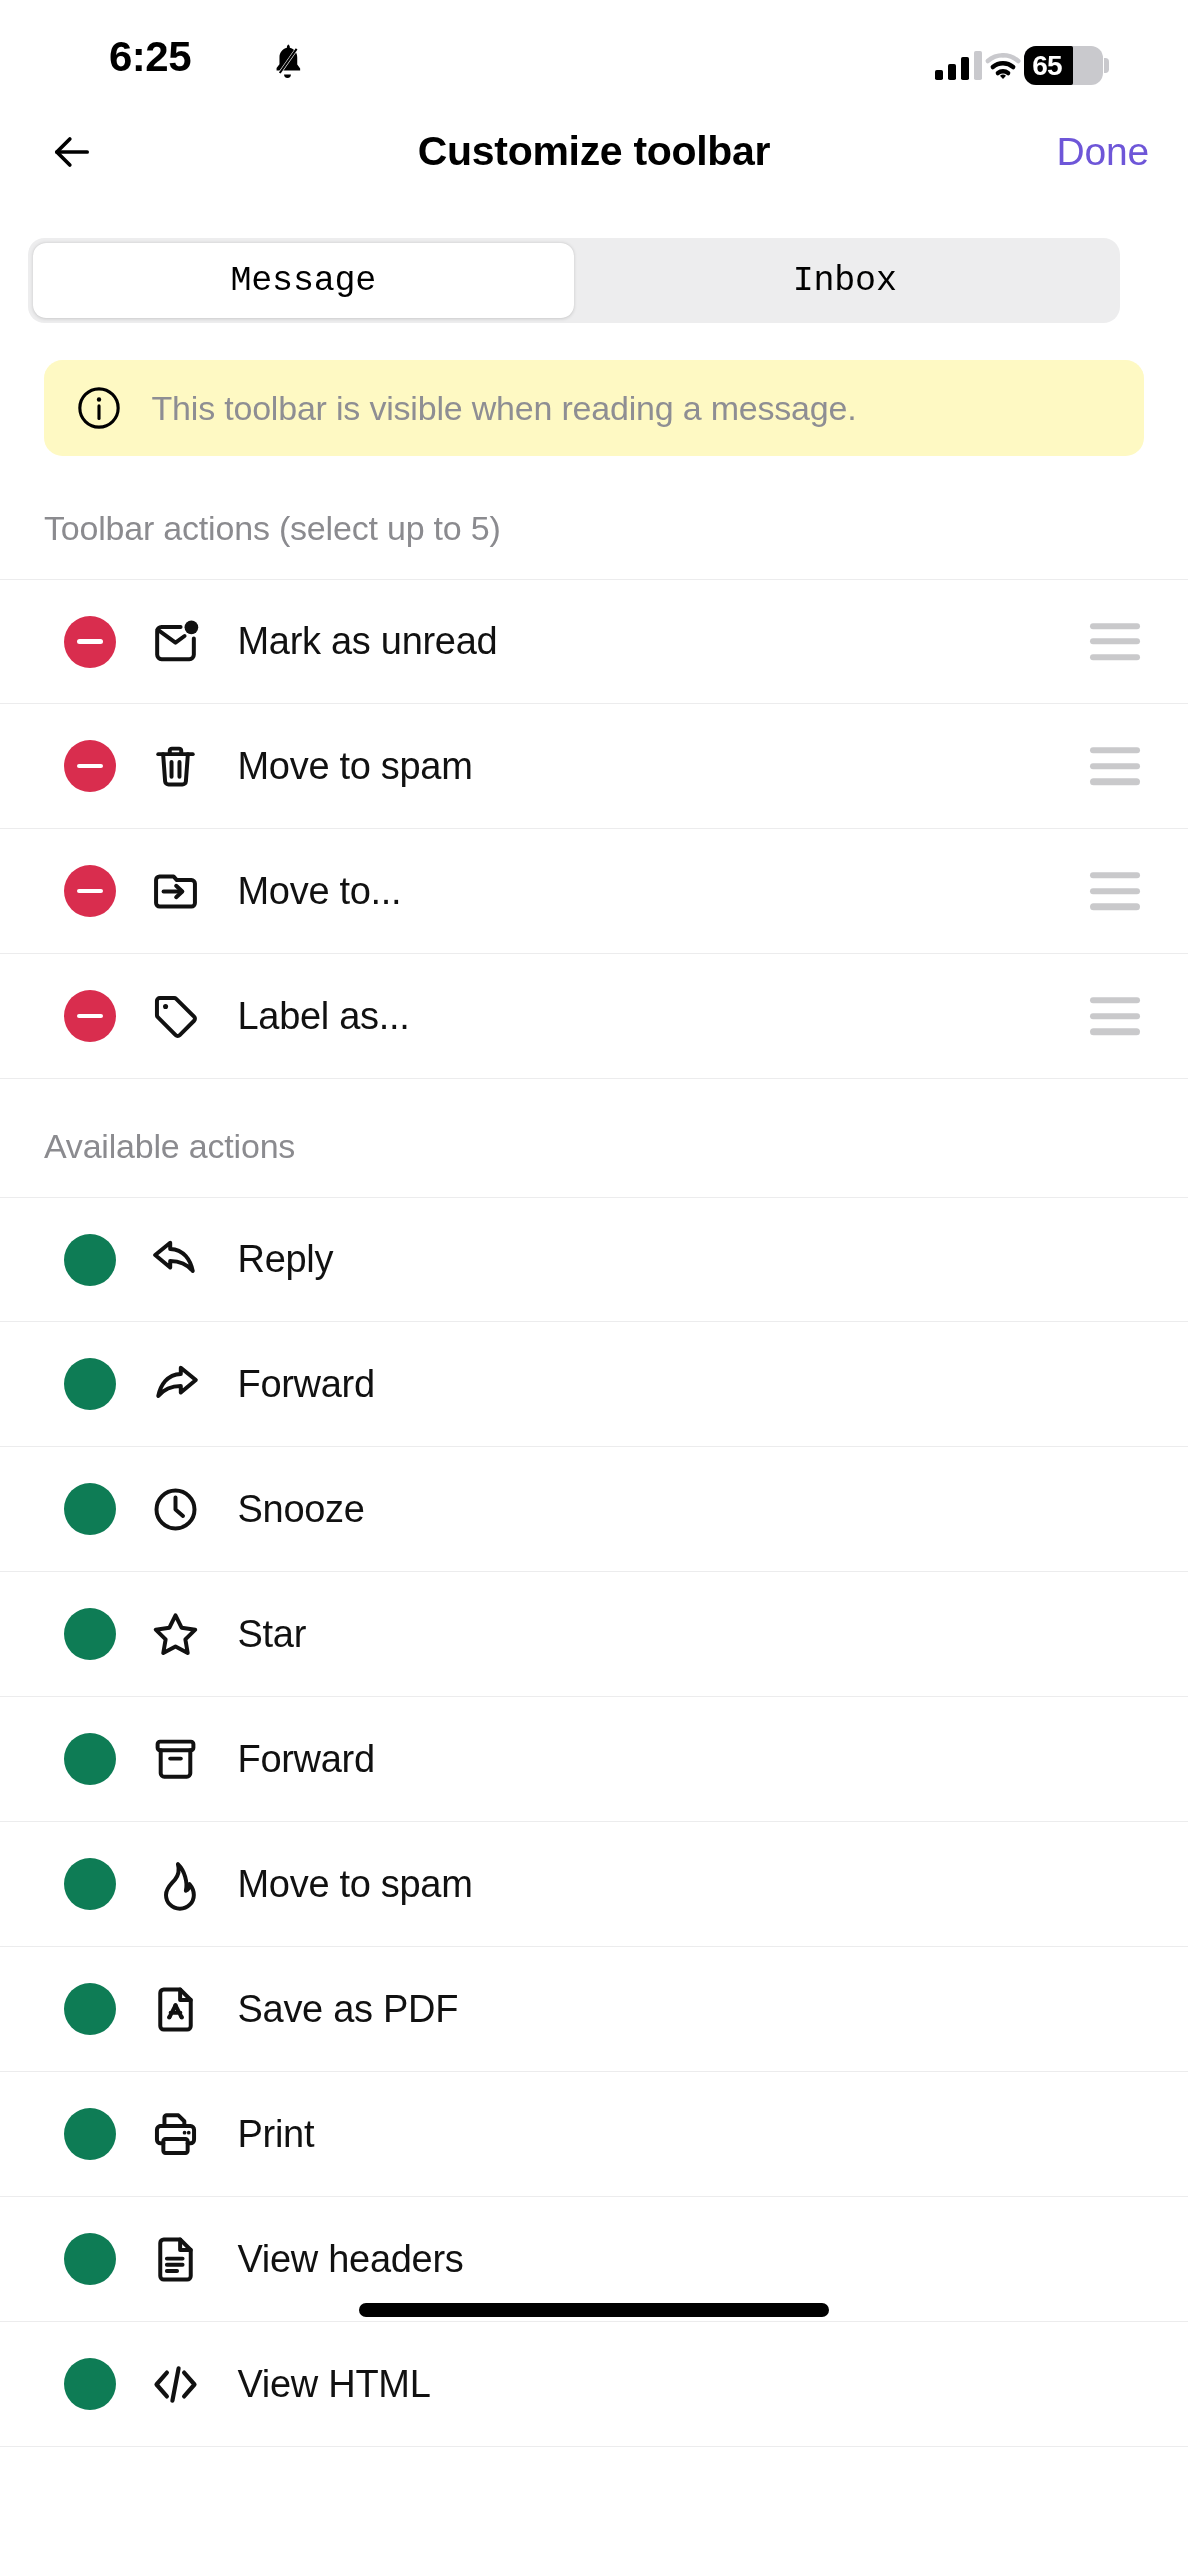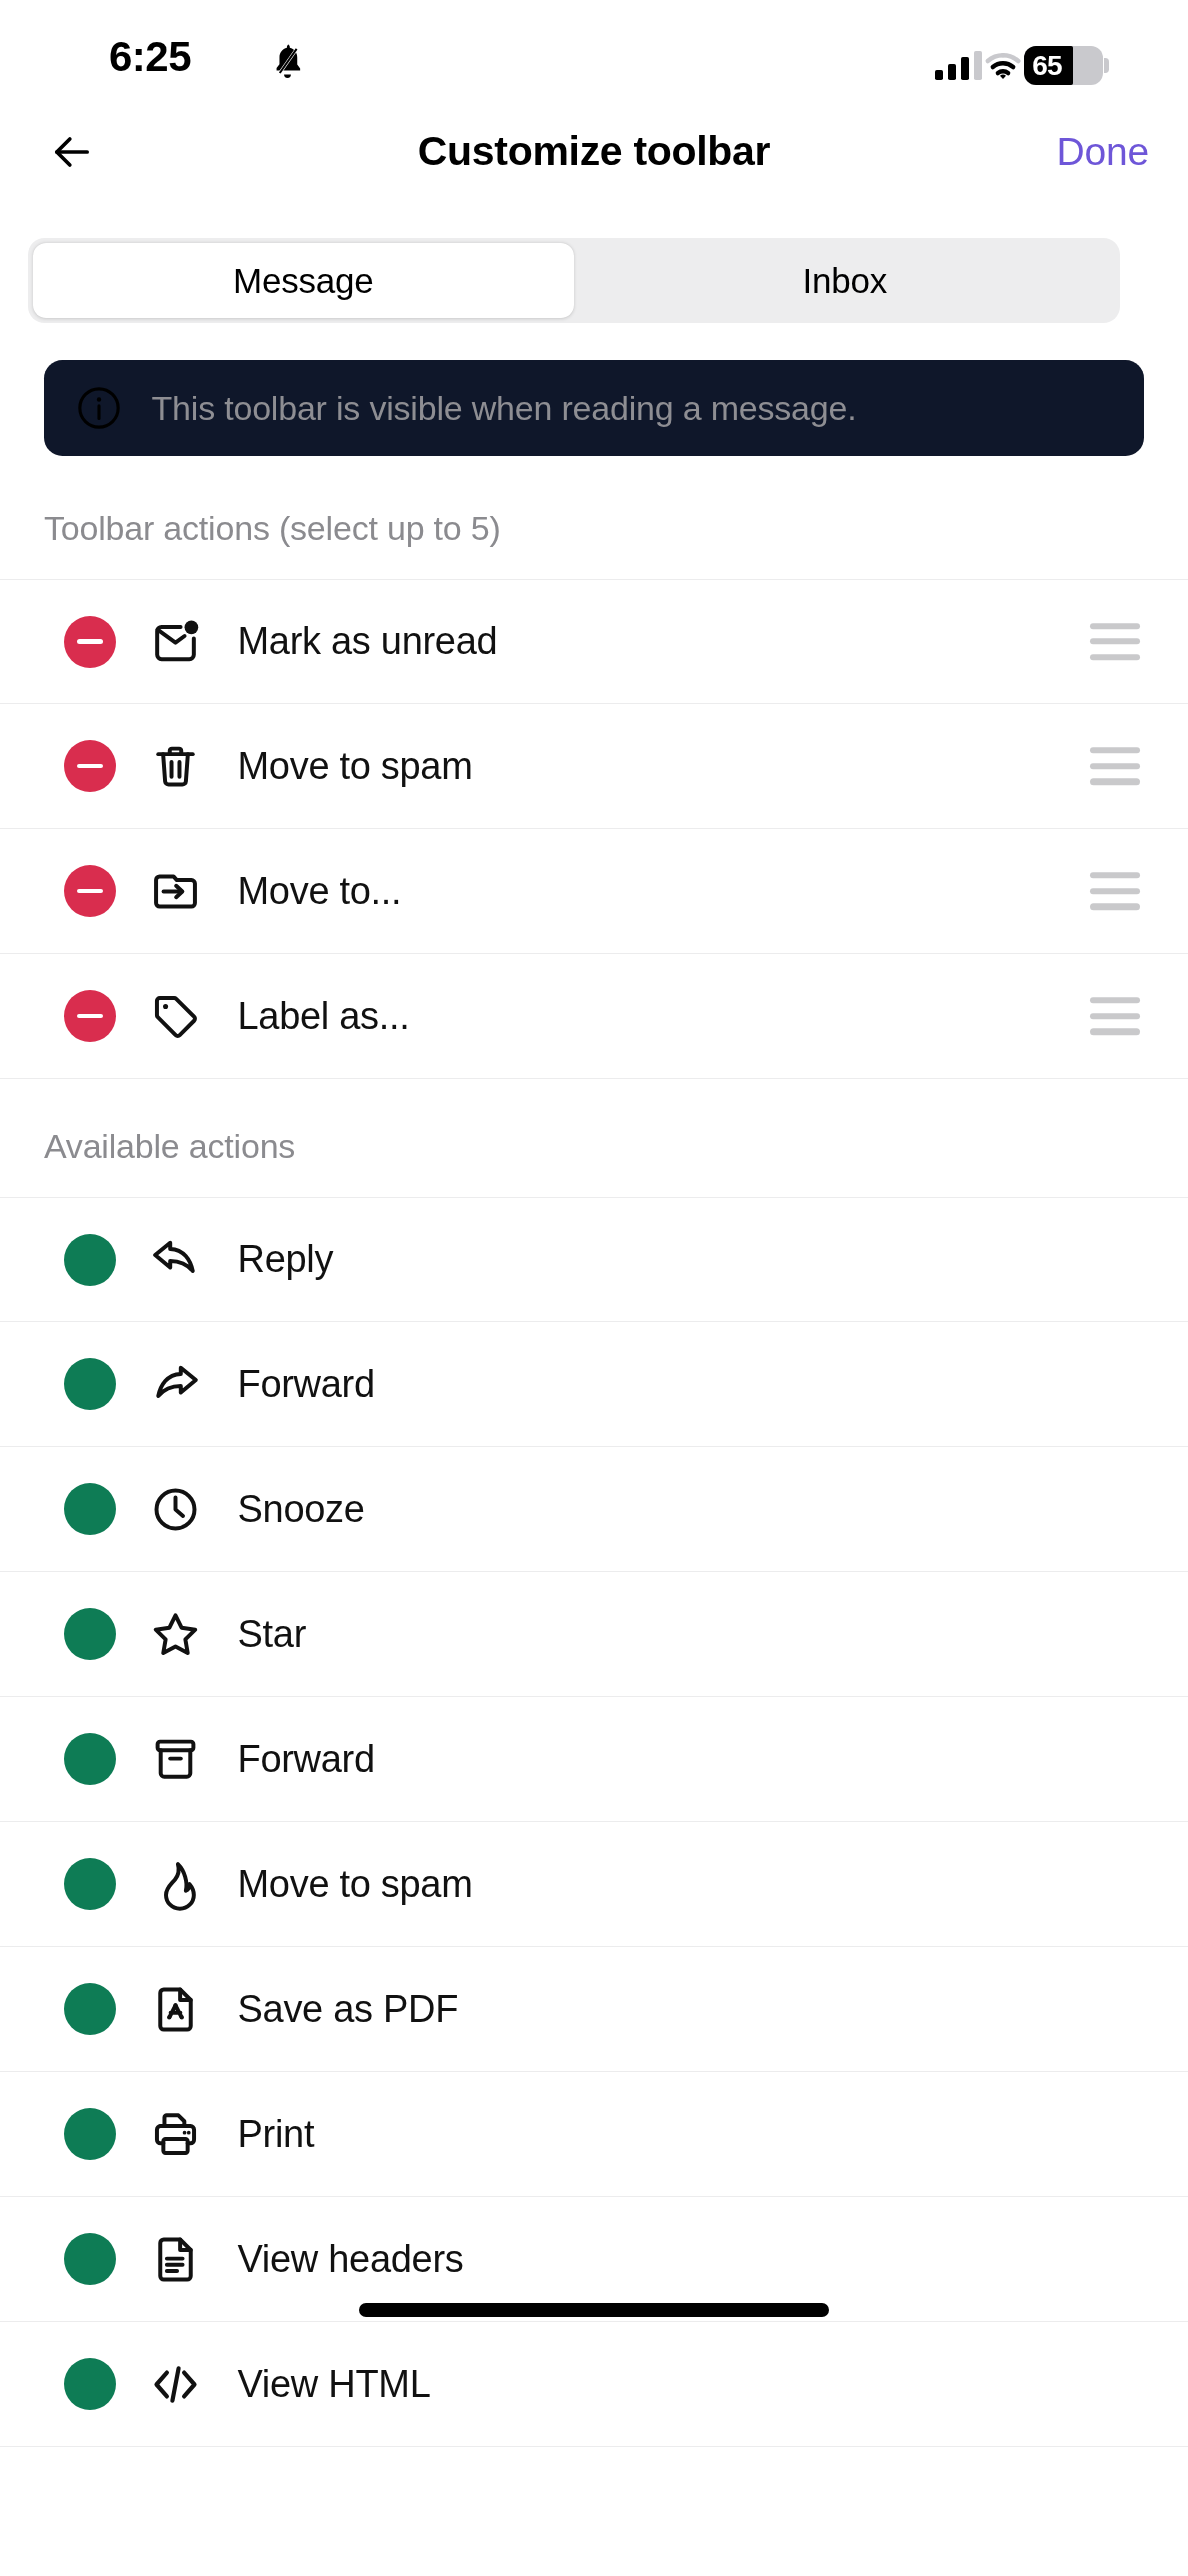--- a/index.html
+++ b/index.html
@@ -60,40 +60,40 @@
   .nav-title {
     width:100%; text-align:center;
     font-size:41px; font-weight:700; color:#000; letter-spacing:-0.3px;
   }
   .nav-done {
     position:absolute; right:39px; top:50%; transform:translateY(-50%);
     font-size:39px; color:#6E56D8; letter-spacing:-0.2px; cursor:pointer;
   }
 
   
-  .seg-wrap { padding:35px 68px 0 28px; }
+  .seg-wrap { padding:35px 68px 0 28px;font-family:Liberation Mono, monospace; }
   .segmented {
     display:flex; background:#ededee; border-radius:16.6px;
     padding:4.6px; height:85px;
   }
   .seg-btn {
     flex:1; display:flex; align-items:center; justify-content:center;
     font-size:35px; color:#000; border-radius:13px; cursor:pointer;
     letter-spacing:-0.2px;
   }
   .seg-btn.active {
     background:#fff;
     box-shadow:0 0.9px 3.7px rgba(0,0,0,0.14), 0 0 0.9px rgba(0,0,0,0.12);
   }
 
   
   .banner-wrap { padding:37px 44px 0 44px; }
   .banner {
     display:flex; align-items:center; gap:28px;
-    background:#0f172a; border-radius:18.4px;
+    background:#fef9c3; border-radius:18.4px;
     height:96px; padding:0 29.5px;
   }
   .banner-text { font-size:34px; color:#8e8e93; letter-spacing:-0.2px; }
 
   
   .section-header {
     font-size:34px; color:#8b8b8f; letter-spacing:-0.2px;
     padding:53px 0 31px 44px;
   }
   .section-header.tight { padding-top:48px; }

